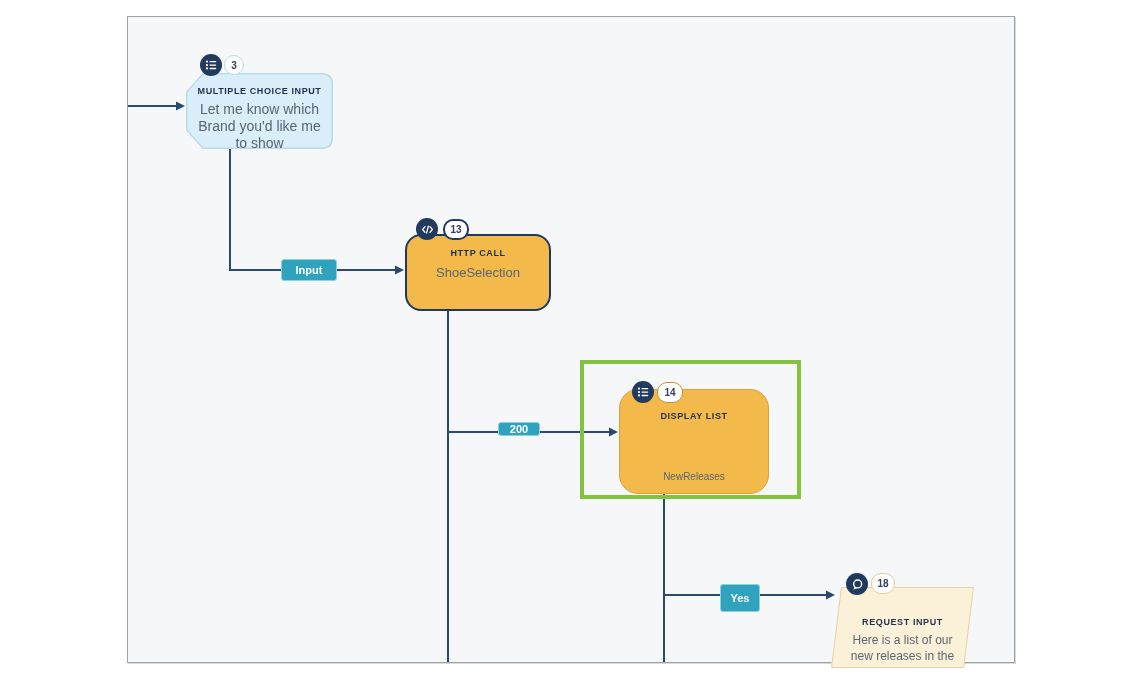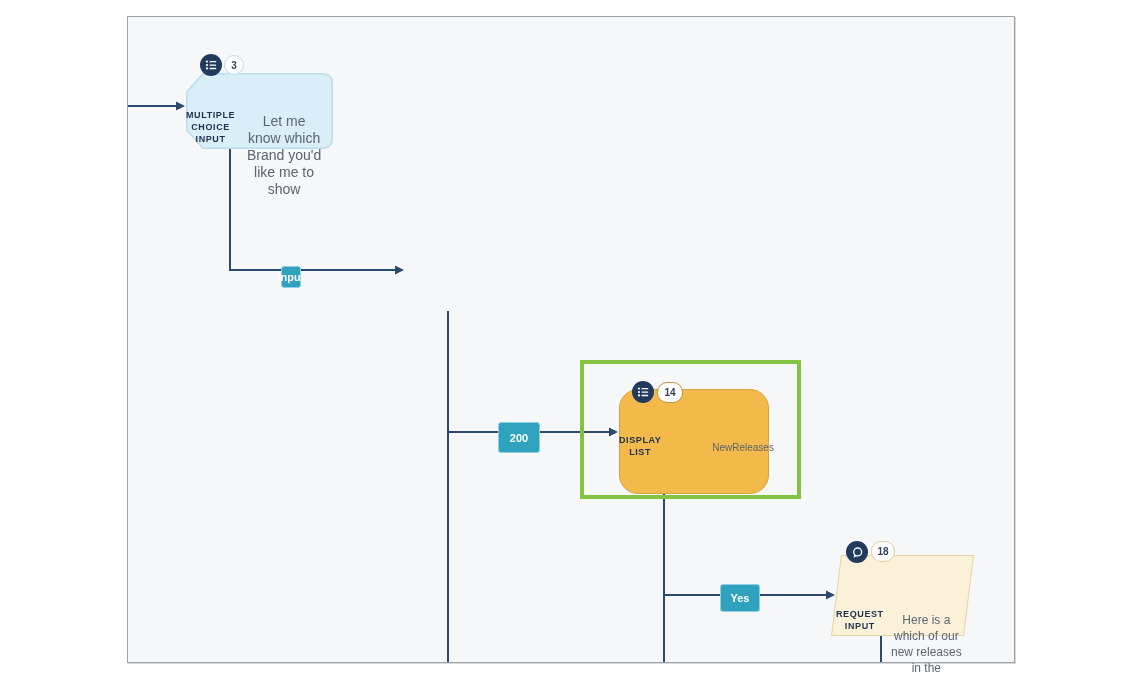--- a/index.html
+++ b/index.html
@@ -15,22 +15,22 @@
   svg.edges{position:absolute;left:0;top:0;width:886px;height:645px;z-index:1;}
 
   .selection-box{
     position:absolute;left:452px;top:343px;width:221px;height:139px;
     border:4px solid #84c341;box-sizing:border-box;z-index:2;background:transparent;
   }
 
   .node{position:absolute;z-index:3;cursor:pointer;}
   .node .shape{position:absolute;left:0;top:0;right:0;bottom:0;}
   .node .content{
-    position:relative;z-index:2;height:100%;display:flex;flex-direction:row;
-    text-align:center;box-sizing:border-box;margin-top:24px;
+    position:relative;z-index:2;height:100%;display:flex;flex-direction:column;
+    text-align:center;box-sizing:border-box;
   }
   .node-title{
     font-size:9px;font-weight:700;letter-spacing:0.6px;color:#1c3150;
     text-transform:uppercase;line-height:12px;
   }
   .node-body{
     font-size:14px;color:#5b6570;line-height:17px;margin-top:4px;padding:0 10px;
   }
 
   
@@ -47,21 +47,21 @@
 
   
   .node-display{left:491px;top:372px;width:150px;height:105px;}
   .node-display .shape{
     background:#f3b94a;border:1.5px solid #d7a33c;border-radius:19px;box-sizing:border-box;
   }
   .node-display .content{padding-top:21px;gap:41px;}
   .node-display .node-body{font-size:10px;margin-top:5px;}
 
   
-  .node-request{left:708px;top:538px;width:133px;height:81px;}
+  .node-request{left:708px;top:570px;width:133px;height:81px;}
   .node-request .shape{
     background:#fbf1d9;border:1.5px solid #e6d3a6;box-sizing:border-box;
     transform:skewX(-7deg);transform-origin:center;
   }
   .node-request .content{padding-top:29px;}
   .node-request .node-body{font-size:12px;line-height:16px;padding:0 4px;}
 
   
   .chip{position:absolute;z-index:4;}
   .icon-chip{
@@ -73,22 +73,22 @@
     font-size:10px;font-weight:700;color:#32415e;box-sizing:border-box;
   }
 
   
   .edge-label{
     position:absolute;z-index:5;background:#2fa2be;border:1px solid #8fd0de;
     color:#ffffff;font-size:11px;font-weight:700;border-radius:3px;
     display:flex;align-items:center;justify-content:center;box-sizing:border-box;
     cursor:pointer;
   }
-  .edge-label-input{left:153px;top:242px;width:20px;height:22px;margin-top:7px;}
-  .edge-label-200{left:370px;top:405px;width:42px;height:31px;}
+  .edge-label-input{left:153px;top:242px;width:56px;height:22px;}
+  .edge-label-200{left:370px;top:405px;width:42px;height:14px;}
   .edge-label-yes{left:592px;top:567px;width:40px;height:28px;}
 </style>
 </head>
 <body>
 
 <div class="canvas">
 
   <svg class="edges" viewBox="0 0 886 645">
     <g stroke="#2b4a70" stroke-width="2" fill="none">
       <path d="M0 89 H48"></path>
@@ -123,20 +123,35 @@
           <rect x="6" y="11.8" width="9" height="1.7" rx="0.8"></rect>
       </svg>
     </div>
     <div class="chip badge" style="left:38px;top:-18px;width:20px;height:20px;border:1.5px solid #b9dcea;">3</div>
     <div class="content">
       <div class="node-title">MULTIPLE CHOICE INPUT</div>
       <div class="node-body">Let me know which Brand you'd like me to show</div>
     </div>
   </div>
 
+  <div class="node node-http">
+    <div class="shape"></div>
+    <div class="chip icon-chip" style="left:11px;top:-16px;">
+      <svg width="13" height="13" viewBox="0 0 16 16" fill="none" stroke="#ffffff" stroke-width="1.6" stroke-linecap="round" stroke-linejoin="round">
+        <polyline points="5,4.5 2,8 5,11.5"></polyline>
+          <polyline points="11,4.5 14,8 11,11.5"></polyline>
+          <line x1="9.1" y1="3.8" x2="6.9" y2="12.2"></line>
+      </svg>
+    </div>
+    <div class="chip badge" style="left:38px;top:-15px;width:26px;height:21px;border:2px solid #1e3a5f;">13</div>
+    <div class="content">
+      <div class="node-title">HTTP CALL</div>
+      <div class="node-body">ShoeSelection</div>
+    </div>
+  </div>
 
   <div class="node node-display">
     <div class="shape"></div>
     <div class="chip icon-chip" style="left:13px;top:-8px;">
       <svg width="12" height="12" viewBox="0 0 16 16" fill="#ffffff">
         <circle cx="2.6" cy="3.4" r="1.5"></circle>
           <rect x="6" y="2.6" width="9" height="1.7" rx="0.8"></rect>
         <circle cx="2.6" cy="8" r="1.5"></circle>
           <rect x="6" y="7.2" width="9" height="1.7" rx="0.8"></rect>
         <circle cx="2.6" cy="12.6" r="1.5"></circle>
@@ -154,21 +169,21 @@
     <div class="shape"></div>
     <div class="chip icon-chip" style="left:10px;top:-14px;">
       <svg width="13" height="13" viewBox="0 0 16 16">
         <circle cx="8.2" cy="7.3" r="4.9" fill="none" stroke="#ffffff" stroke-width="1.7"></circle>
         <polygon points="4.3,10.6 3.1,14.4 7.6,12.4" fill="#ffffff"></polygon>
       </svg>
     </div>
     <div class="chip badge" style="left:35px;top:-14px;width:24px;height:21px;border:1.5px solid #dfce9f;">18</div>
     <div class="content">
       <div class="node-title">REQUEST INPUT</div>
-      <div class="node-body">Here is a which of our new releases in the</div>
+      <div class="node-body">Here is a list of our new releases in the</div>
     </div>
   </div>
 
   <div class="edge-label edge-label-input">Input</div>
   <div class="edge-label edge-label-200">200</div>
   <div class="edge-label edge-label-yes">Yes</div>
 
 </div>
 
 </body></html>

